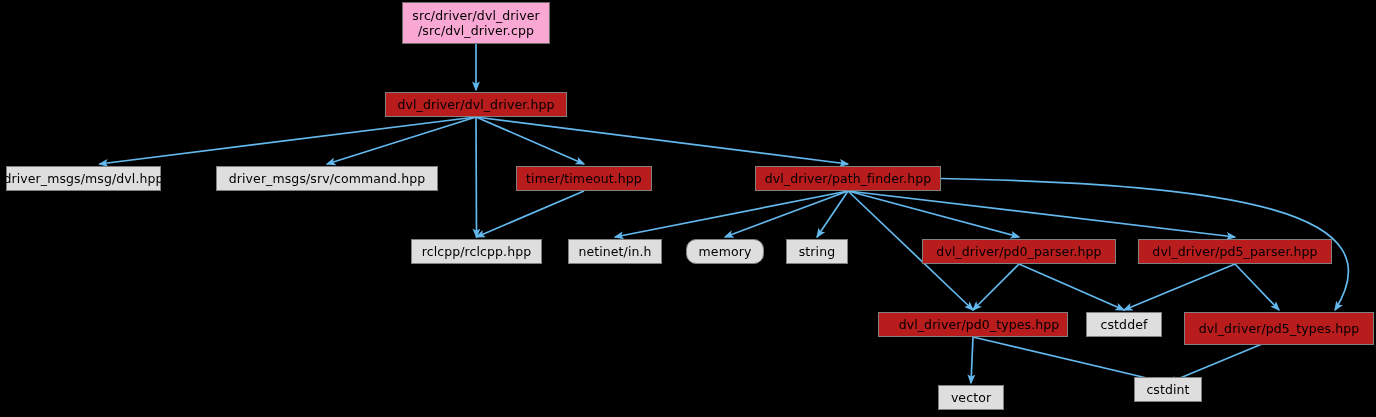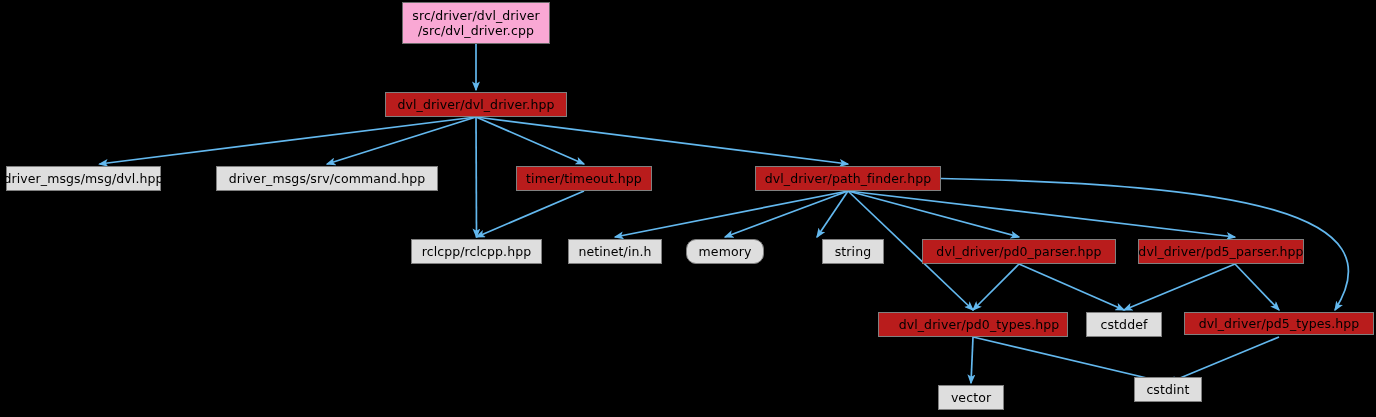--- a/index.html
+++ b/index.html
@@ -51,22 +51,22 @@
       <div class="node fill-gray" style="left: 402px; top: 2px; width: 148px; height: 42px;">src/driver/dvl_driver
 /src/dvl_driver.cpp</div>
       <div class="node fill-white" style="left: 385px; top: 92px; width: 182px; height: 25px;">dvl_driver/dvl_driver.hpp</div>
       <div class="node fill-light" style="left: 6px; top: 166px; width: 155px; height: 25px;">driver_msgs/msg/dvl.hpp</div>
       <div class="node fill-light" style="left: 216px; top: 166px; width: 222px; height: 25px;">driver_msgs/srv/command.hpp</div>
       <div class="node fill-white" style="left: 516px; top: 166px; width: 136px; height: 25px;">timer/timeout.hpp</div>
       <div class="node fill-white" style="left: 755px; top: 166px; width: 186px; height: 25px;">dvl_driver/path_finder.hpp</div>
       <div class="node fill-light" style="left: 411px; top: 239px; width: 131px; height: 25px;">rclcpp/rclcpp.hpp</div>
       <div class="node fill-light" style="left: 568px; top: 239px; width: 94px; height: 25px;">netinet/in.h</div>
       <div class="node fill-light" style="left: 686px; top: 239px; width: 78px; height: 25px; border-radius: 10px;">memory</div>
-      <div class="node fill-light" style="left: 786px; top: 239px; width: 62px; height: 25px; margin-left: 36px;">string</div>
+      <div class="node fill-light" style="left: 786px; top: 239px; width: 62px; height: 25px;">string</div>
       <div class="node fill-white" style="left: 922px; top: 239px; width: 194px; height: 25px;">dvl_driver/pd0_parser.hpp</div>
-      <div class="node fill-white" style="left: 1138px; top: 239px; width: 166px; height: 25px;">dvl_driver/pd5_parser.hpp</div>
+      <div class="node fill-white" style="left: 1138px; top: 239px; width: 194px; height: 25px;">dvl_driver/pd5_parser.hpp</div>
       <div class="node fill-white" style="left: 878px; top: 312px; width: 190px; height: 25px; padding-left: 12px;">dvl_driver/pd0_types.hpp</div>
       <div class="node fill-light" style="left: 1086px; top: 312px; width: 76px; height: 25px;">cstddef</div>
-      <div class="node fill-white" style="left: 1184px; top: 312px; width: 190px; height: 23px;">dvl_driver/pd5_types.hpp</div>
+      <div class="node fill-white" style="left: 1184px; top: 312px; width: 190px; height: 33px;">dvl_driver/pd5_types.hpp</div>
       <div class="node fill-light" style="left: 938px; top: 385px; width: 66px; height: 25px;">vector</div>
       <div class="node fill-light" style="left: 1134px; top: 377px; width: 68px; height: 25px;">cstdint</div>
     </div>
 </div>
 
 </body></html>

